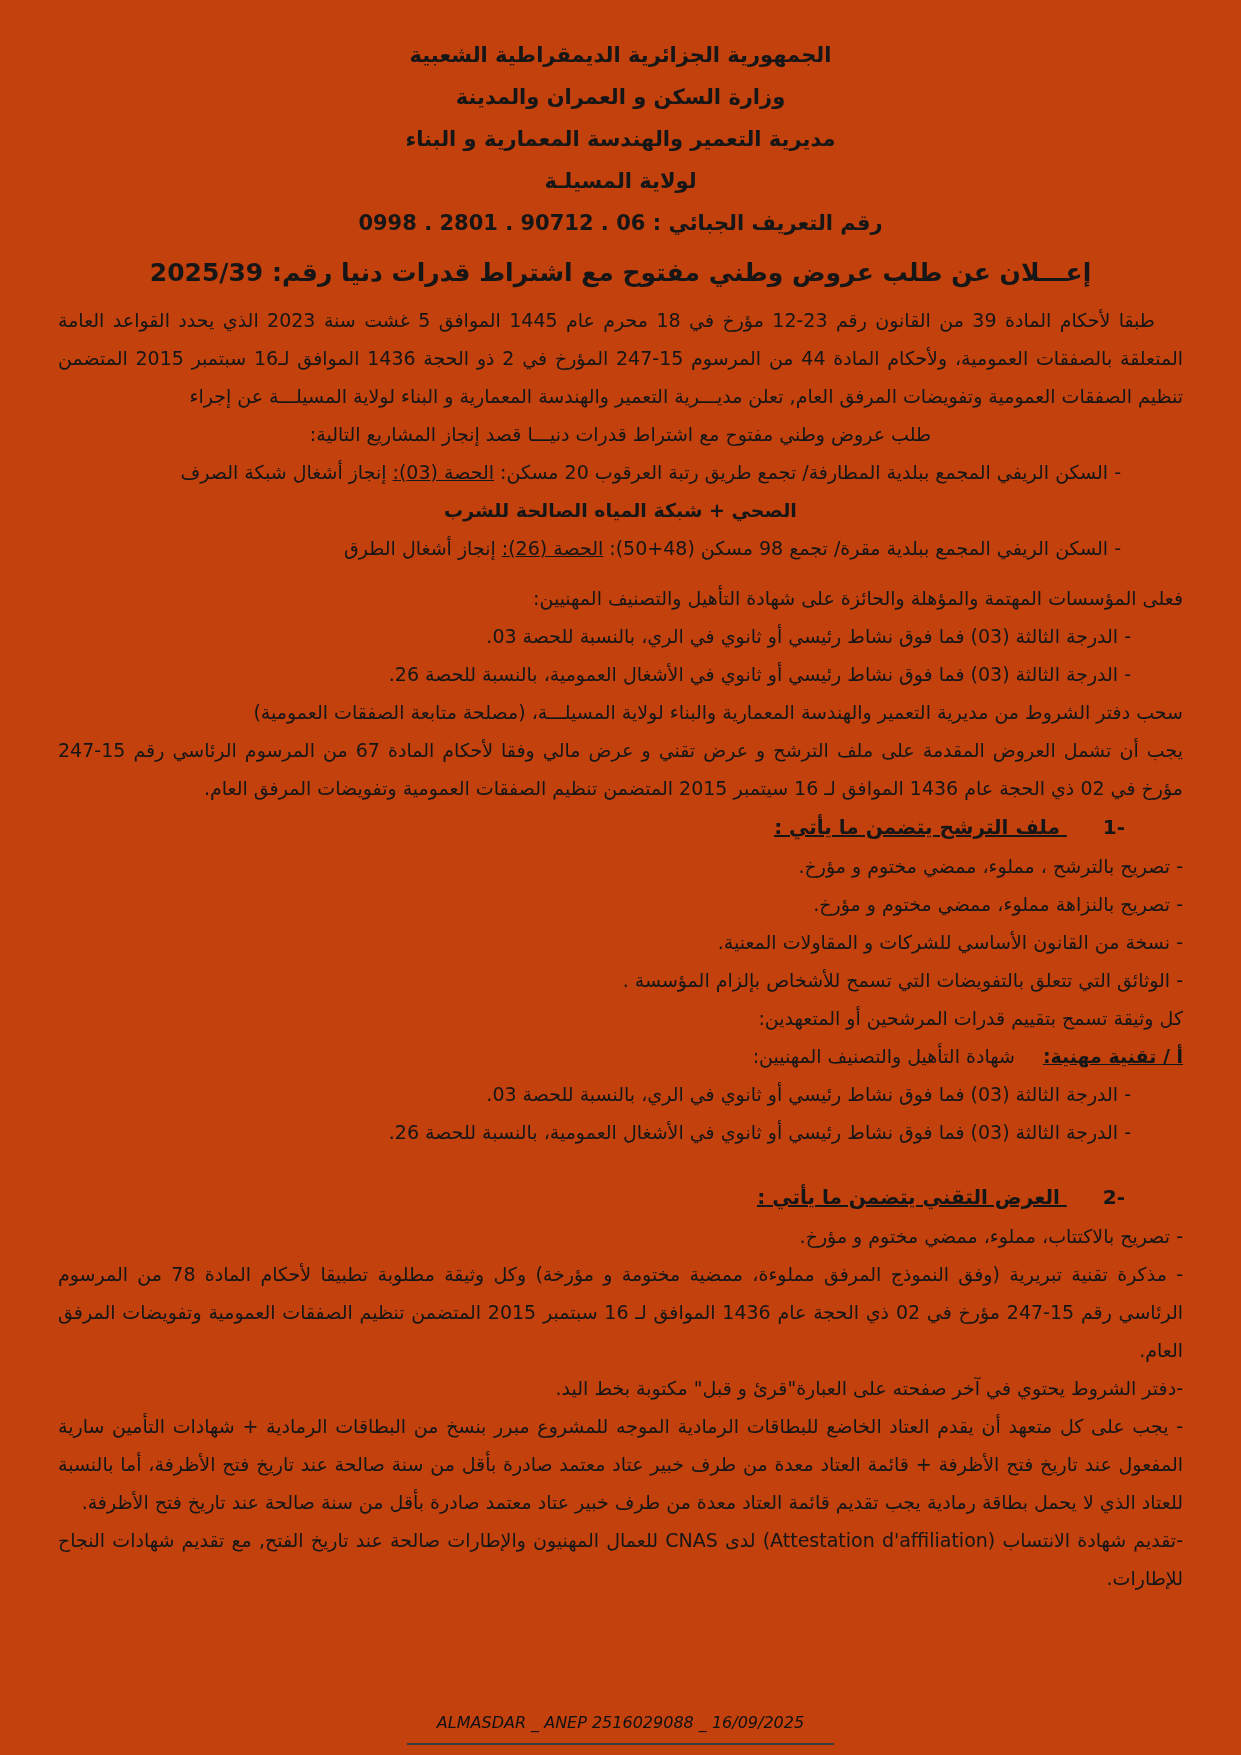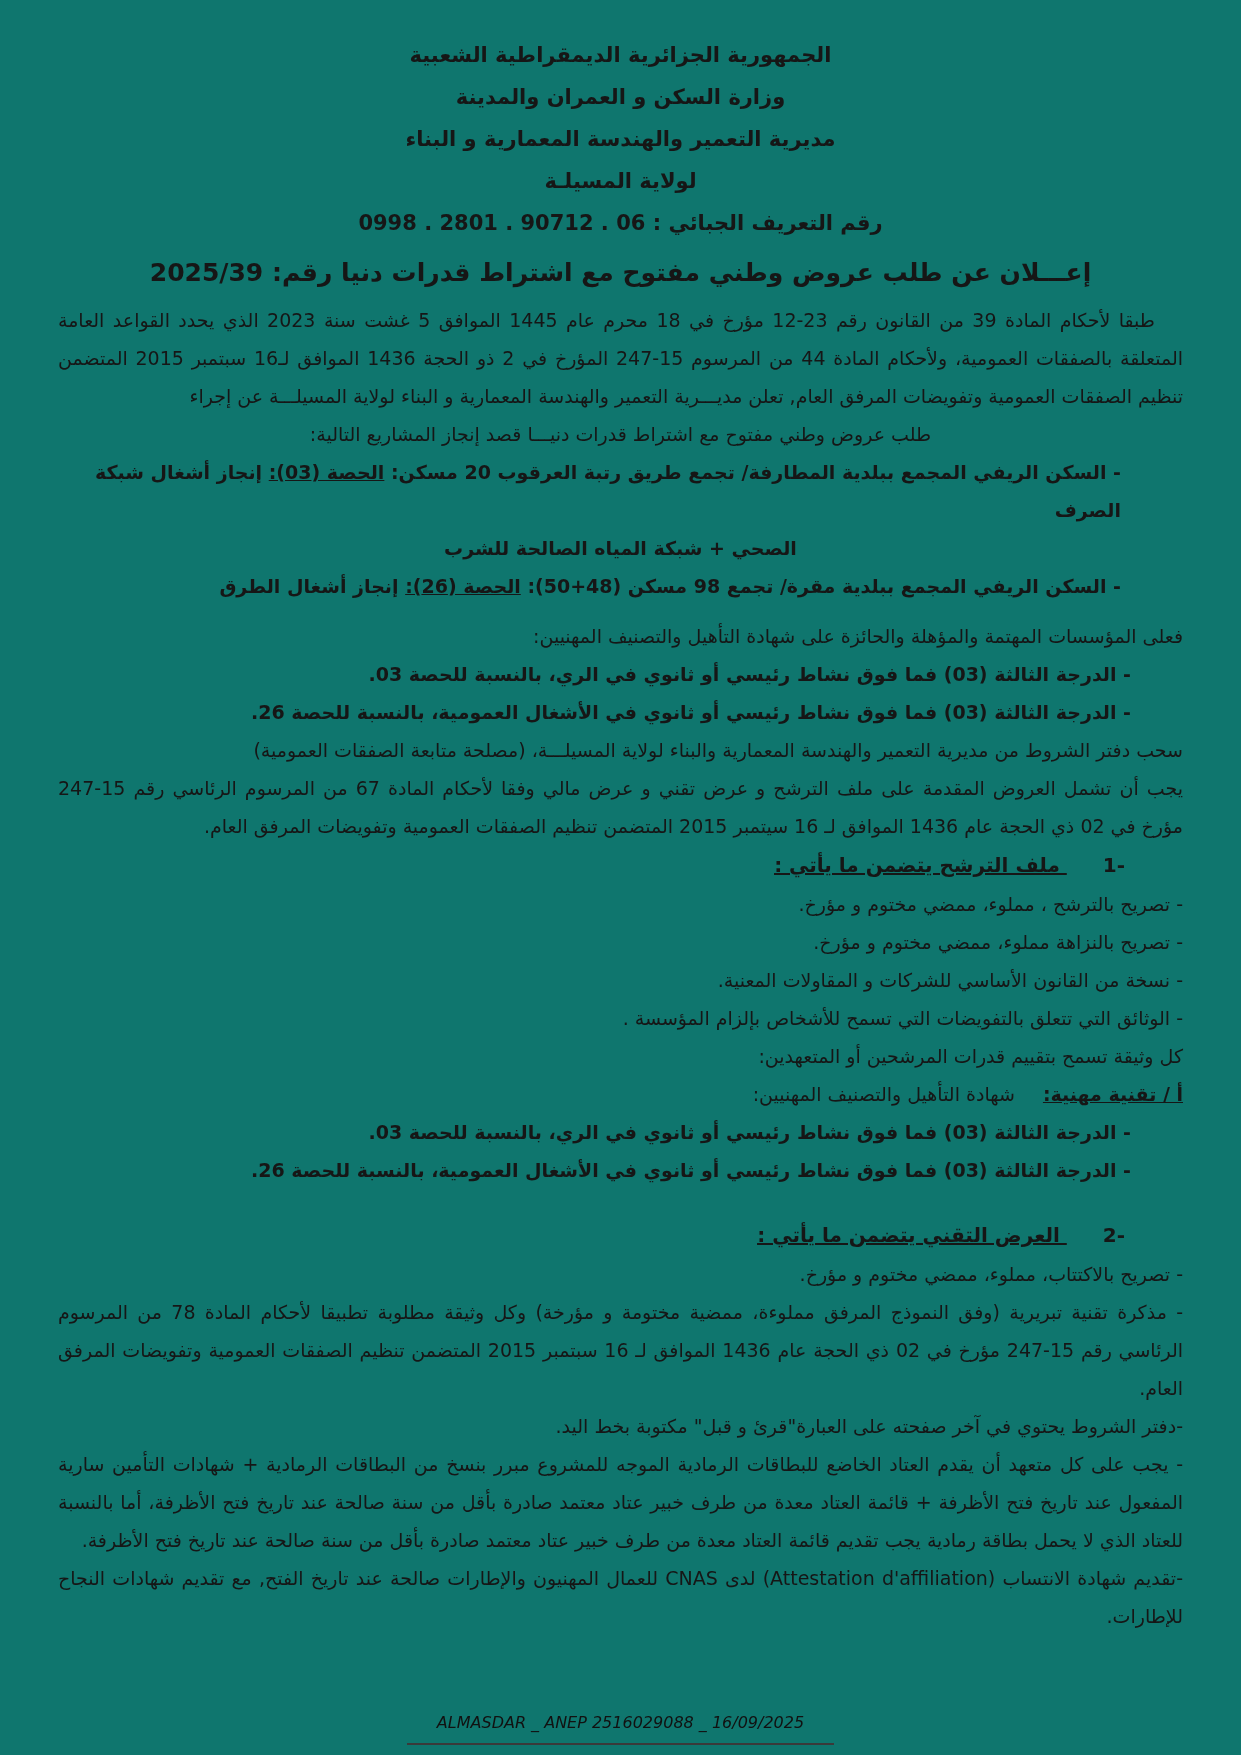--- a/index.html
+++ b/index.html
@@ -1,43 +1,43 @@
 <!DOCTYPE html>
 <html lang="ar" dir="rtl"><head>
 <meta charset="utf-8">
 <style>
   html, body { margin: 0; padding: 0; background: #ffffff; }
   .page {
     position: relative;
     width: 1241px;
     height: 1755px;
     margin: 0 auto;
-    background: #0f766e;
+    background: #c2410c;
     box-sizing: border-box;
     padding: 34px 58px 0 58px;
     direction: rtl;
     font-family: "DejaVu Sans", sans-serif;
     color: #161616;
     font-size: 19px;
     line-height: 2.0;
     overflow: hidden;
   }
   .center { text-align: center; }
   .bold   { font-weight: bold; }
   .u      { text-decoration: underline; }
   .just   { text-align: justify; }
   .ltr    { direction: ltr; unicode-bidi: isolate; display: inline-block; }
   p, div.block { margin: 0; }
 
   .hdr { font-size: 21px; font-weight: bold; line-height: 2.0; }
   .doc-title { font-size: 25px; font-weight: bold; margin: 6px 0 4px 0; line-height: 1.8; }
 
   .intro    { margin-top: 6px; text-indent: 28px; }
-  .proj     { padding-right: 62px; padding-left: 6px; font-weight: bold; margin-top: 8px; }
-  .grade    { padding-right: 52px; font-weight: bold; }
+  .proj     { padding-right: 62px; padding-left: 6px; font-weight: normal; margin-top: 8px; }
+  .grade    { padding-right: 52px; font-weight: normal; }
   .elig     { margin-top: 12px; }
 
   .sec-head { margin-top: 42px; padding-right: 58px; font-weight: bold; font-size: 20px; text-decoration: underline; }
   .sec-head .num { margin-left: 36px; font-weight: bold; }
   .sec-head.second { margin-top: 26px; }
 
   .cap-text { margin-right: 22px; }
 
   .footer {
     position: absolute;

